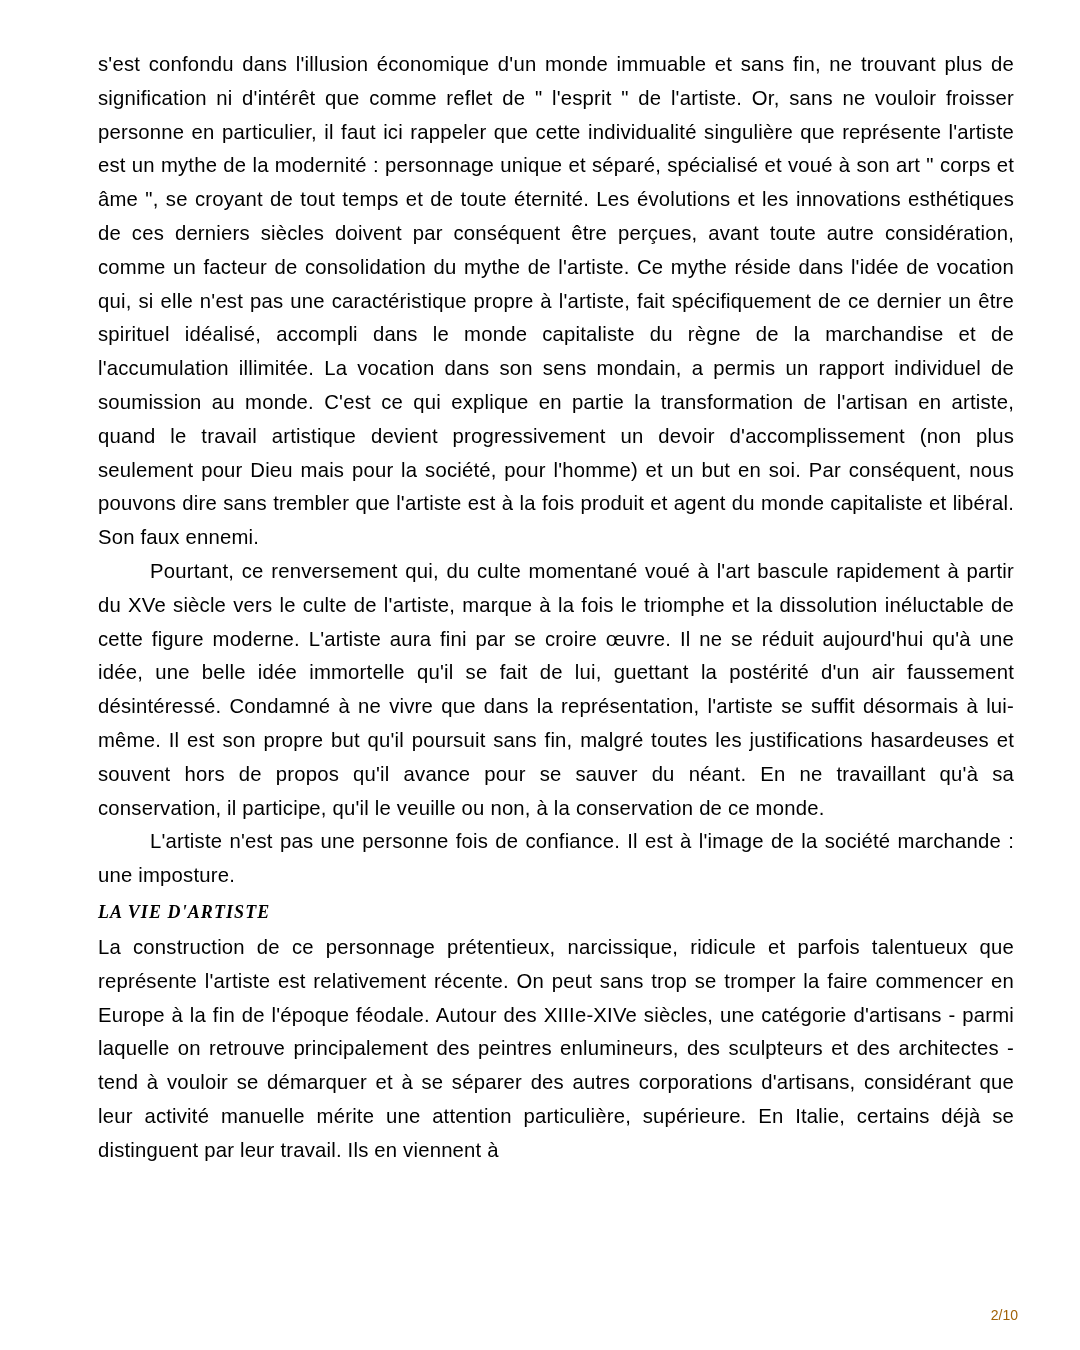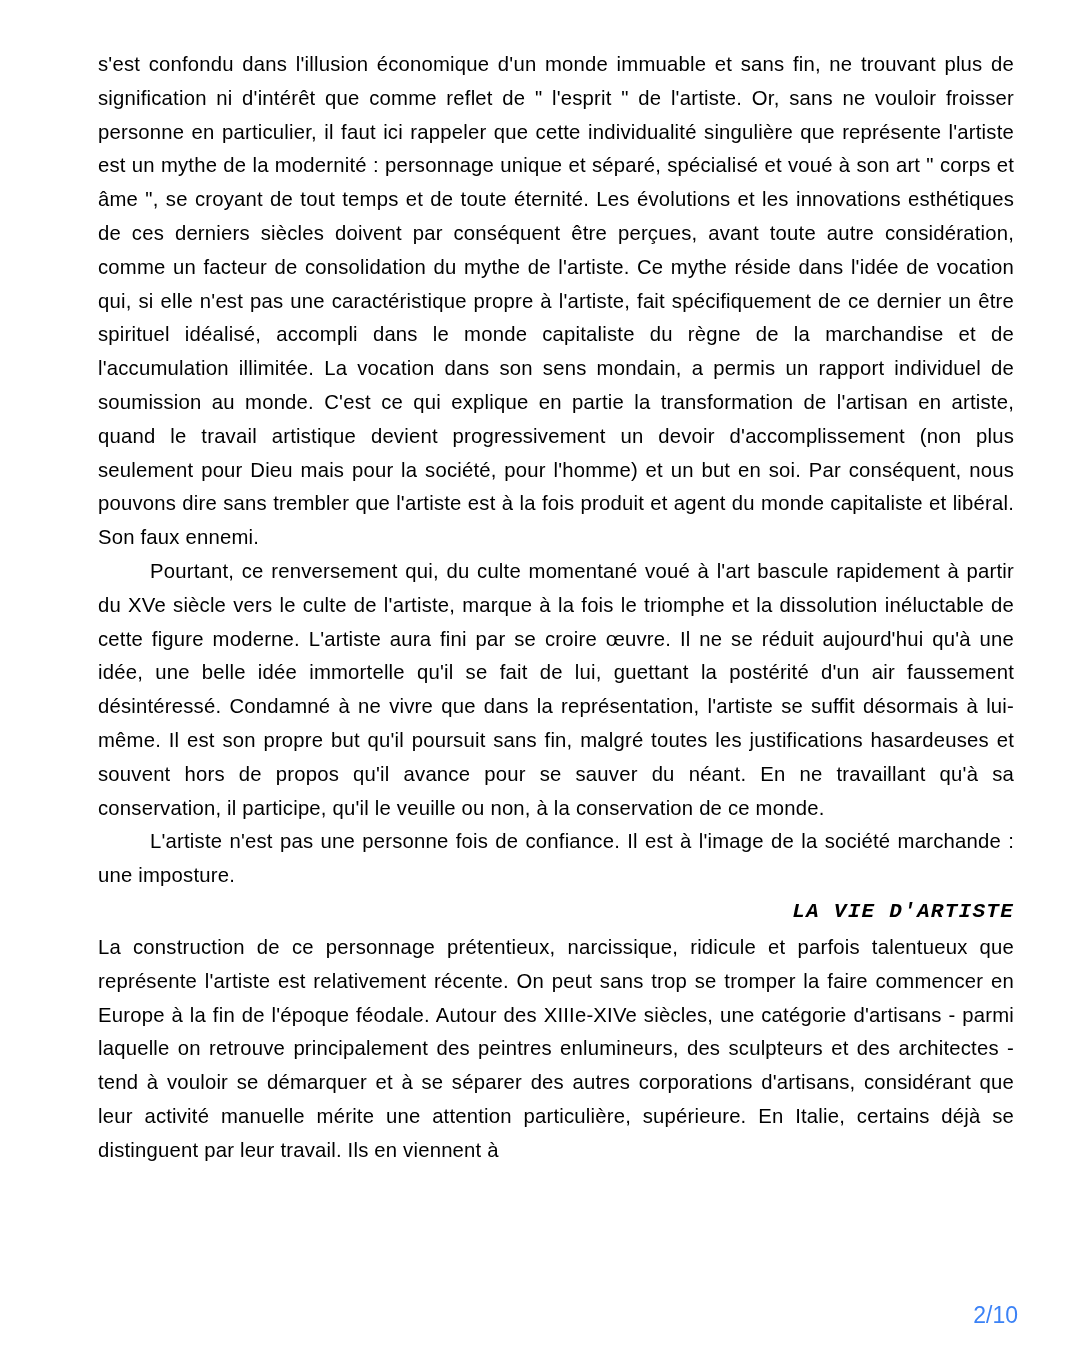--- a/index.html
+++ b/index.html
@@ -35,35 +35,35 @@
   .para {
     margin: 0;
     text-align: justify;
   }
   .para.indent::before {
     content: "";
     display: inline-block;
     width: 52px;
   }
   .section-heading {
-    font-family: Liberation Mono, monospace;
-    font-size: 21px;
+    font-family: Liberation Serif, serif;
+    font-size: 18px;
     font-style: italic;
-    text-align: right;
+    text-align: left;
     letter-spacing: 0.06em;
     margin: 2px 0 2px 0;
     line-height: 34px;
   }
   .page-number {
     position: absolute;
     right: 78px;
     bottom: 22px;
-    font-size: 23px;
+    font-size: 14px;
     line-height: 26px;
-    color: #3b82f6;
+    color: #a16207;
   }
 </style>
 </head>
 <body>
 
 <div class="page">
   <div class="body-text">
 
     <p class="para">s'est confondu dans l'illusion économique d'un monde immuable et sans fin, ne trouvant plus de signification ni d'intérêt que comme reflet de " l'esprit " de l'artiste. Or, sans ne vouloir froisser personne en particulier, il faut ici rappeler que cette individualité singulière que représente l'artiste est un mythe de la modernité : personnage unique et séparé, spécialisé et voué à son art " corps et âme ", se croyant de tout temps et de toute éternité. Les évolutions et les innovations esthétiques de ces derniers siècles doivent par conséquent être perçues, avant toute autre considération, comme un facteur de consolidation du mythe de l'artiste. Ce mythe réside dans l'idée de vocation qui, si elle n'est pas une caractéristique propre à l'artiste, fait spécifiquement de ce dernier un être spirituel idéalisé, accompli dans le monde capitaliste du règne de la marchandise et de l'accumulation illimitée. La vocation dans son sens mondain, a permis un rapport individuel de soumission au monde. C'est ce qui explique en partie la transformation de l'artisan en artiste, quand le travail artistique devient progressivement un devoir d'accomplissement (non plus seulement pour Dieu mais pour la société, pour l'homme) et un but en soi. Par conséquent, nous pouvons dire sans trembler que l'artiste est à la fois produit et agent du monde capitaliste et libéral. Son faux ennemi.</p>
 

